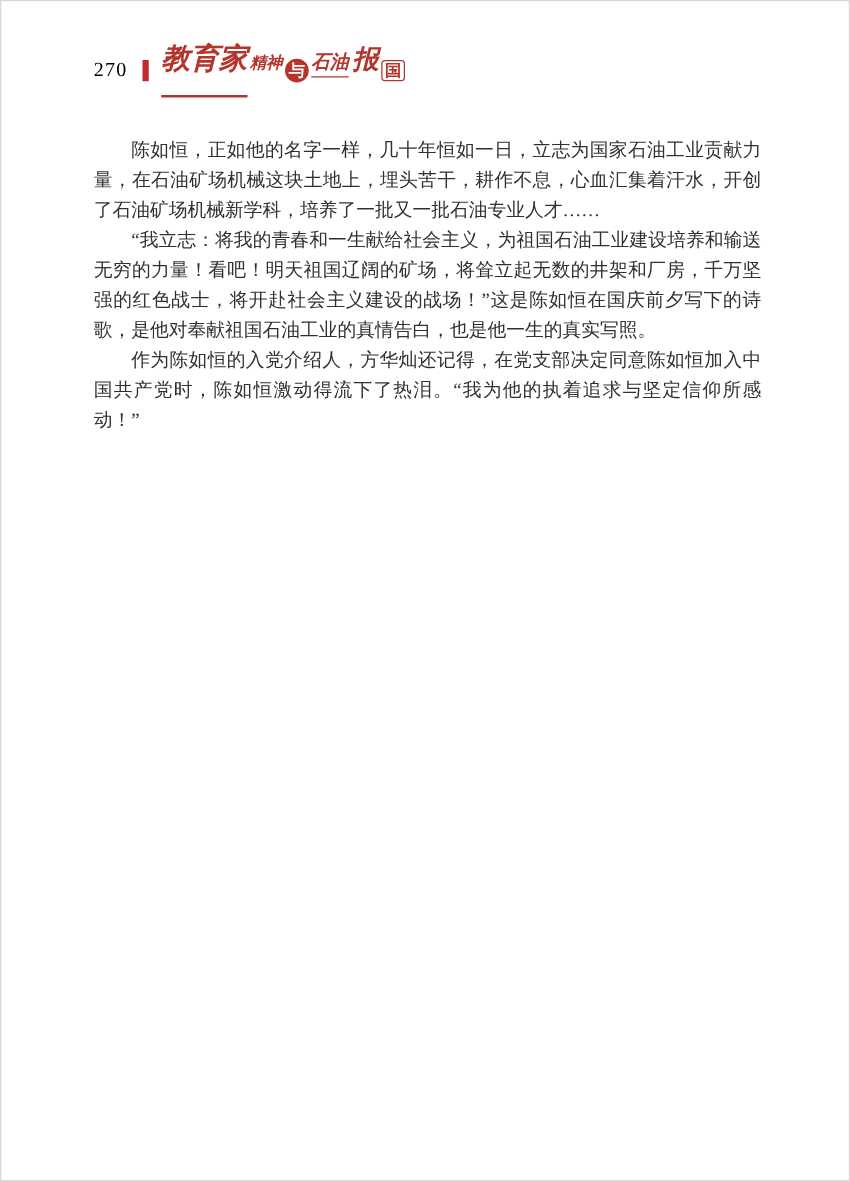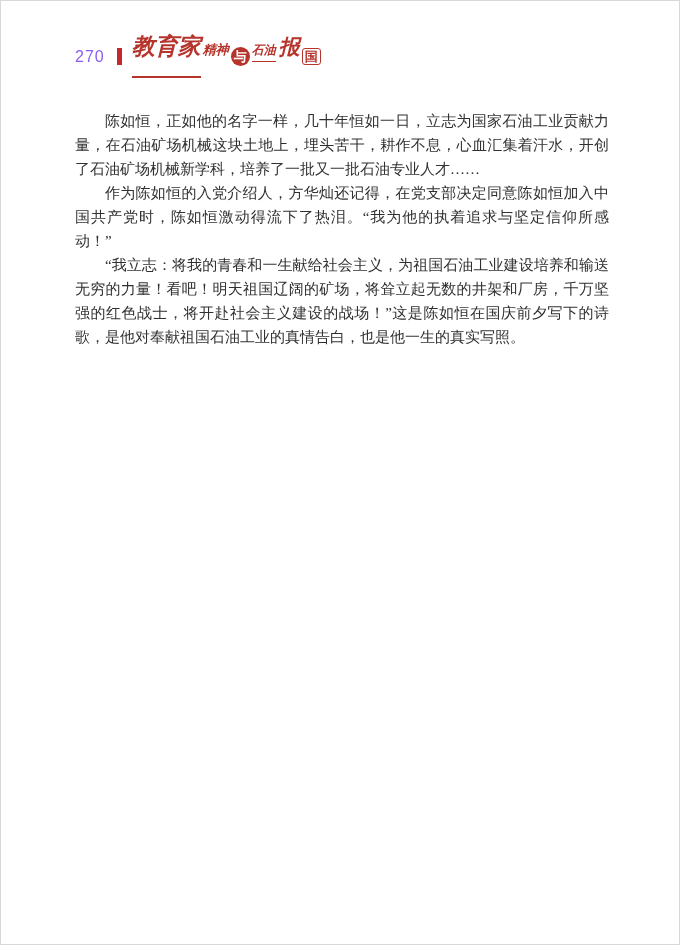--- a/index.html
+++ b/index.html
@@ -14,23 +14,23 @@
     width: 680px; height: 945px;
     background: #ffffff;
     border: 1px solid #d8d8d8;
   }
   
   .header {
     position: absolute; left: 74px; top: 34px;
     display: flex; align-items: center;
   }
   .page-num {
-    font-size: 16px; color: #8b5cf6;
+    font-size: 16px; color: #000000;
     letter-spacing: 1px;
-    font-family: Liberation Sans, sans-serif;
+    font-family: Liberation Serif, serif;
   }
   .divider-bar {
     display: inline-block;
     width: 5px; height: 17px;
     background: #c2292d;
     margin: 0 10px 0 12px;
   }
   .logo {
     display: flex; align-items: baseline;
     color: #b5342c;
@@ -56,21 +56,21 @@
     background: #b5342c;
     color: #ffffff;
     font-size: 13px;
     line-height: 19px;
     text-align: center;
     margin: 0 2px;
     align-self: center;
     font-weight: bold;
   }
   .logo .l-under {
-    font-size: 12px;
+    font-size: 15px;
     border-bottom: 1.5px solid #b5342c;
     padding-bottom: 2px;
   }
   .logo .l-bao {
     font-size: 21px;
     margin-left: 3px;
     line-height: 1;
   }
   .logo .l-guo {
     font-style: normal;
@@ -119,17 +119,17 @@
       <span class="l-small">精神</span>
       <span class="l-seal">与</span>
       <span class="l-under">石油</span>
       <span class="l-bao">报</span>
       <span class="l-guo">国</span>
     </span>
   </div>
 
   <div class="content">
     <p class="indent gap-above">陈如恒，正如他的名字一样，几十年恒如一日，立志为国家石油工业贡献力量，在石油矿场机械这块土地上，埋头苦干，耕作不息，心血汇集着汗水，开创了石油矿场机械新学科，培养了一批又一批石油专业人才……</p>
+    <p class="indent">“我立志：将我的青春和一生献给社会主义，为祖国石油工业建设培养和输送无穷的力量！看吧！明天祖国辽阔的矿场，将耸立起无数的井架和厂房，千万坚强的红色战士，将开赴社会主义建设的战场！”这是陈如恒在国庆前夕写下的诗歌，是他对奉献祖国石油工业的真情告白，也是他一生的真实写照。</p>
     <p class="indent">作为陈如恒的入党介绍人，方华灿还记得，在党支部决定同意陈如恒加入中国共产党时，陈如恒激动得流下了热泪。“我为他的执着追求与坚定信仰所感动！”</p>
-    <p class="indent">“我立志：将我的青春和一生献给社会主义，为祖国石油工业建设培养和输送无穷的力量！看吧！明天祖国辽阔的矿场，将耸立起无数的井架和厂房，千万坚强的红色战士，将开赴社会主义建设的战场！”这是陈如恒在国庆前夕写下的诗歌，是他对奉献祖国石油工业的真情告白，也是他一生的真实写照。</p>
   </div>
 
 </div>
 
 </body></html>

